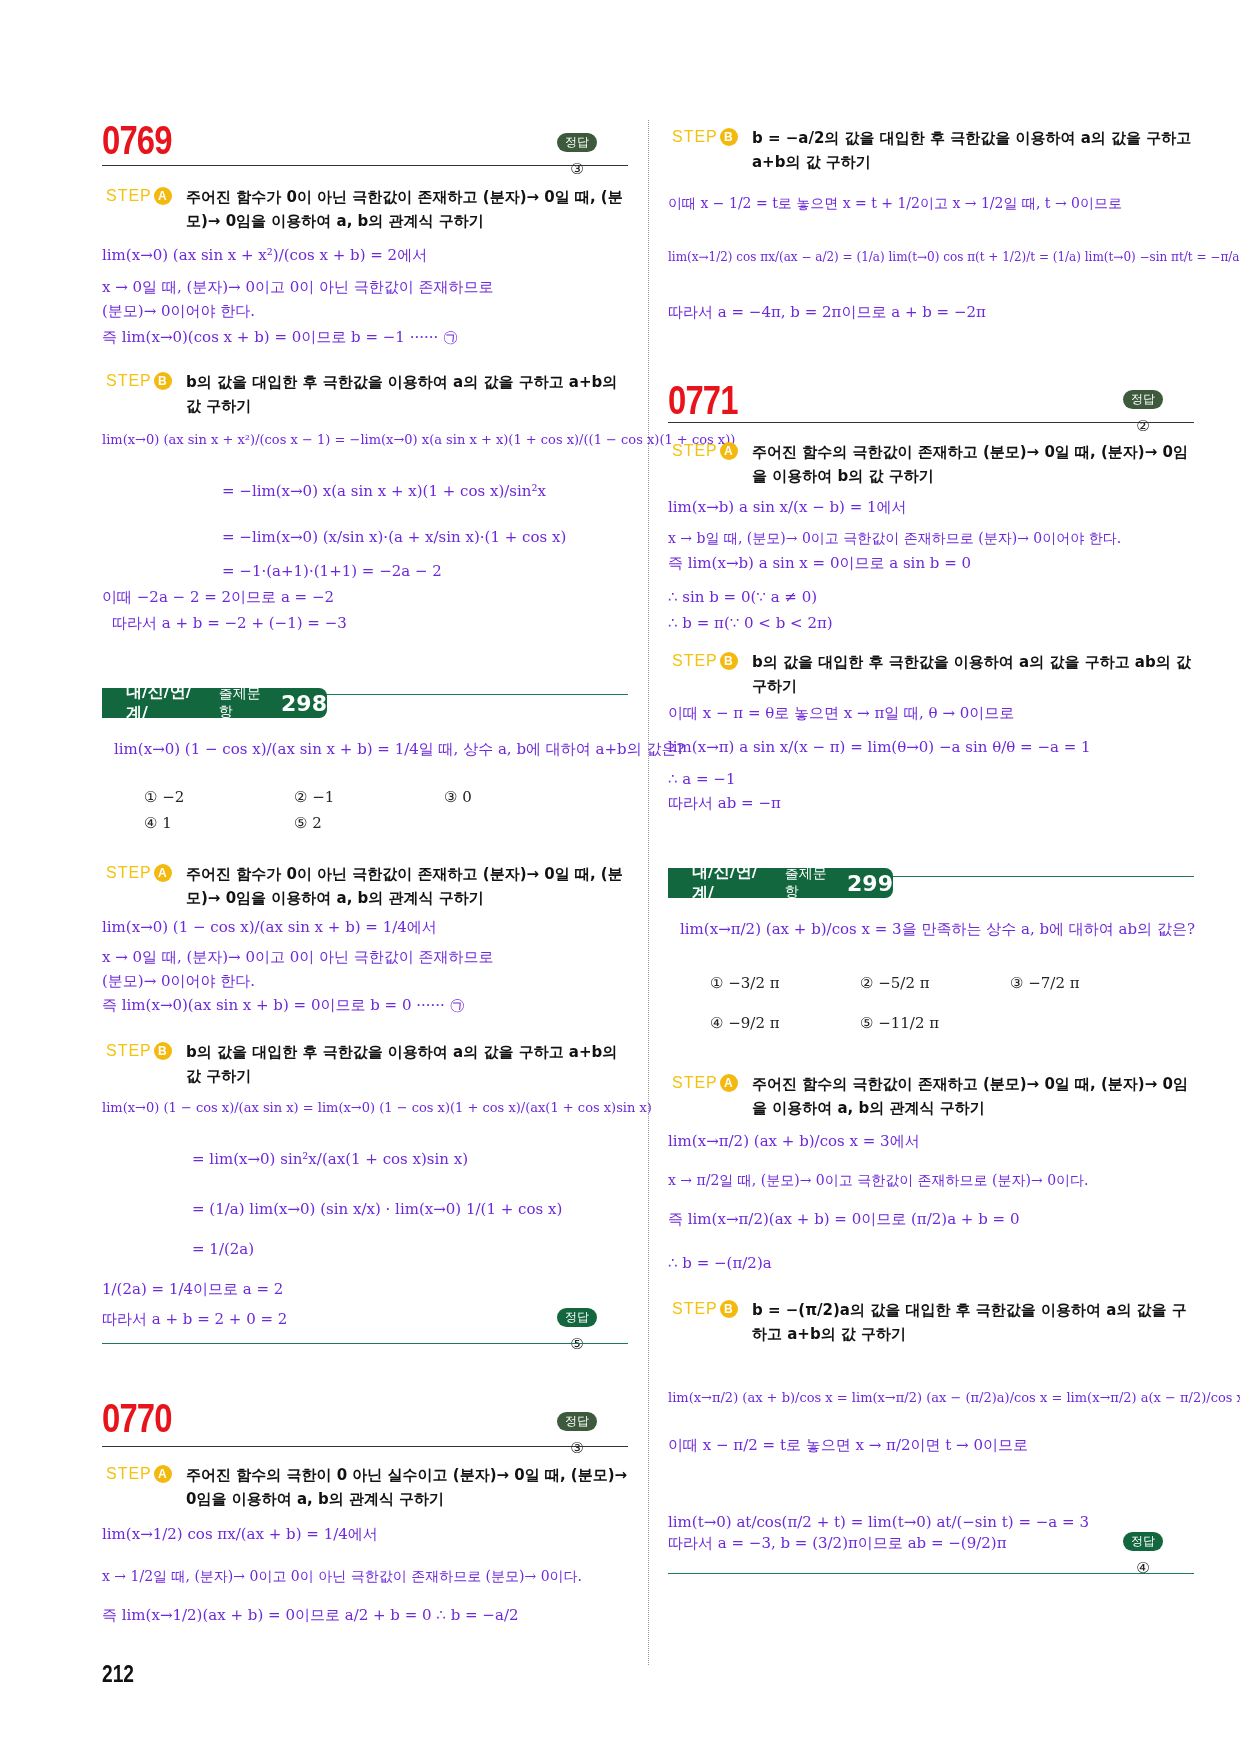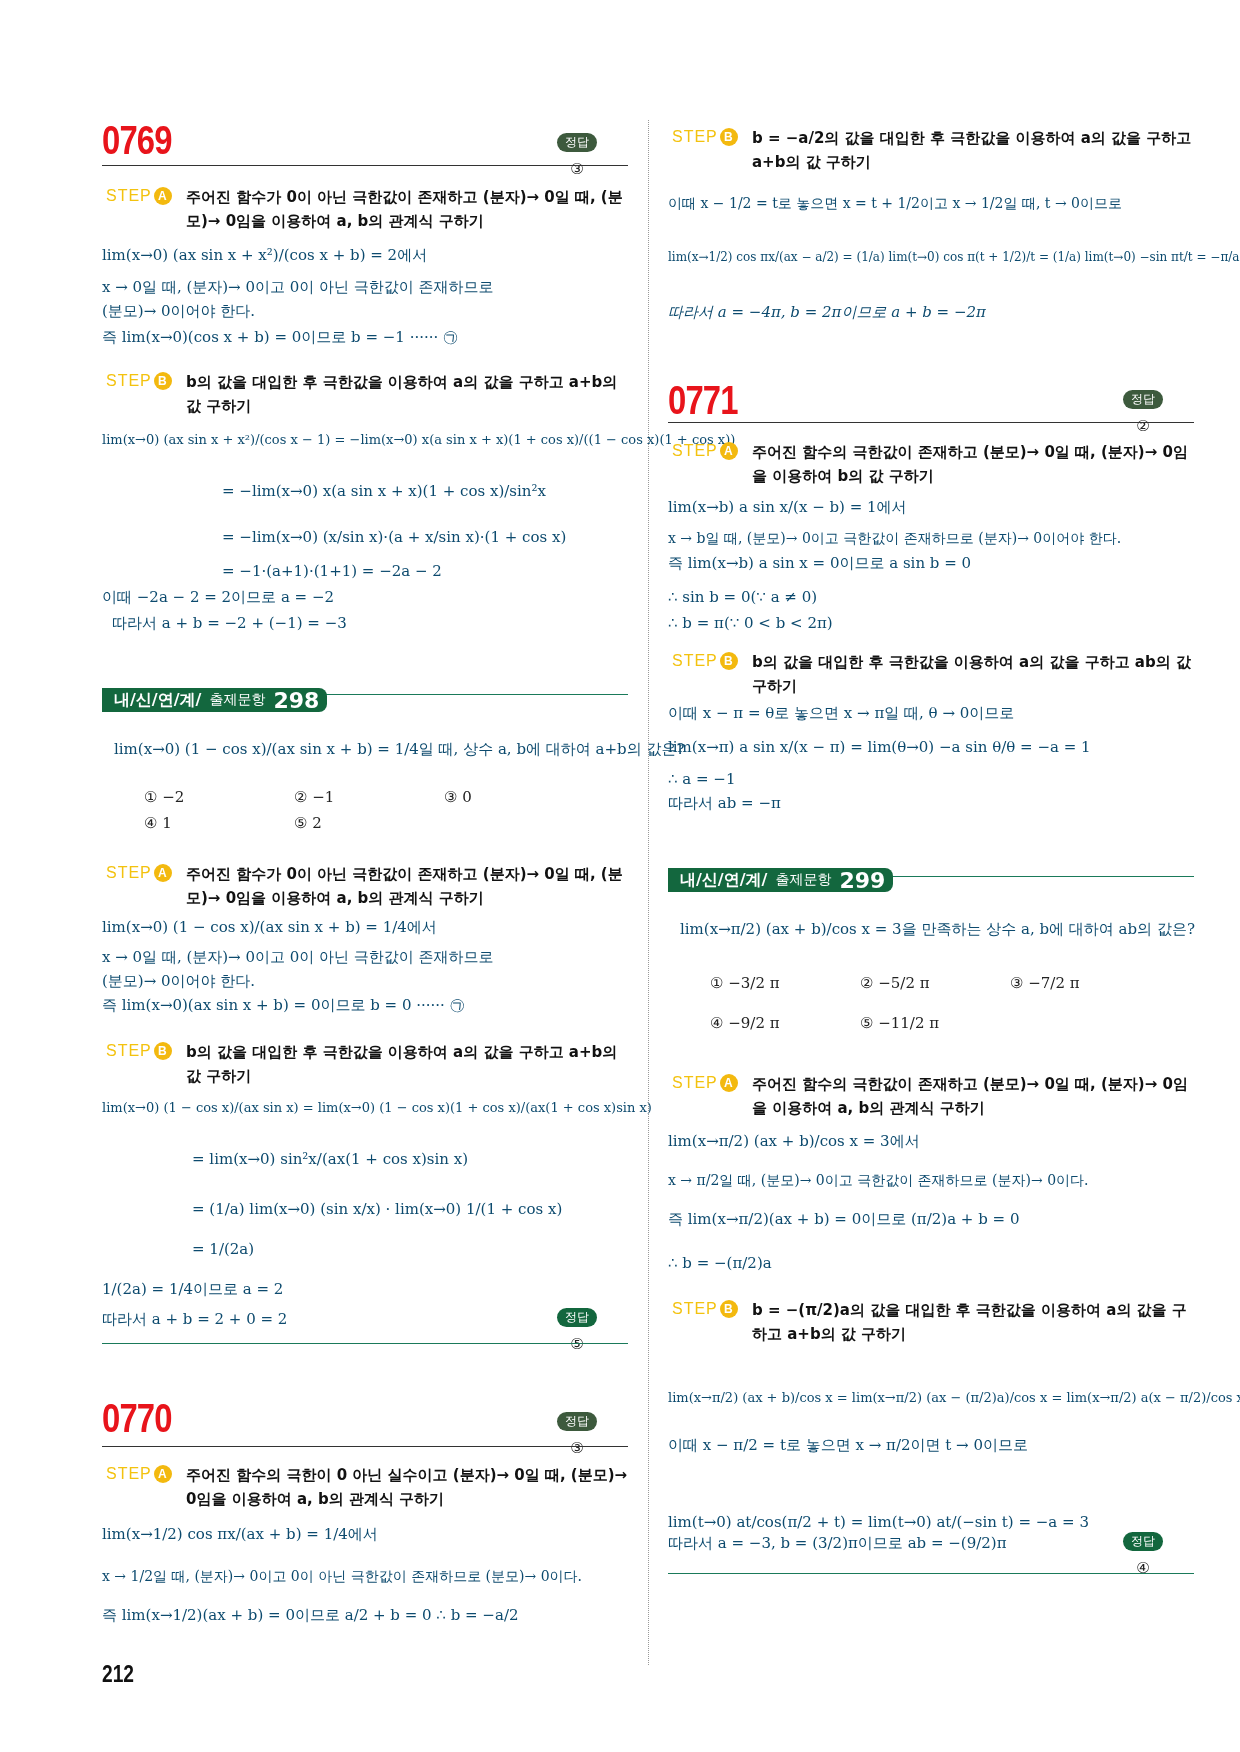--- a/index.html
+++ b/index.html
@@ -14,22 +14,22 @@
     .rule { position: absolute; height: 1px; background: #333; }
     .rule-green { position: absolute; height: 2px; background: #1a7a5a; }
     .answer { position: absolute; display: flex; align-items: center; gap: 8px; flex-direction: column; }
     .badge { background: #3d5a3d; color: #fff; border-radius: 10px; font-size: 12px; padding: 1px 8px; }
     .badge-green { background: #13673e; }
     .ans-val { font-size: 15px; color: #222; }
     .step { position: absolute; display: flex; }
     .step-tag { font-family: "Liberation Sans", sans-serif; color: #f3c20f; font-size: 16px; letter-spacing: 1px; width: 80px; flex-shrink: 0; display: flex; align-items: center; gap: 2px; height: 22px; }
     .step-circle { display: inline-flex; width: 18px; height: 18px; border-radius: 50%; background: #f3b90f; color: #fff; font-size: 12px; font-weight: bold; align-items: center; justify-content: center; }
     .step-title { font-weight: bold; font-size: 15px; line-height: 24px; color: #111; }
-    .line { position: absolute; font-family: "DejaVu Serif", serif; font-size: 15px; white-space: nowrap; color: #0c4a6e; }
-    .naesin { position: absolute; height: 24px; background: #13673e; color: #fff; border-radius: 0 8px 8px 0; display: flex; align-items: center; padding-left: 12px; font-weight: bold; font-size: 16px; gap: 8px; }
+    .line { position: absolute; font-family: "DejaVu Serif", serif; font-size: 15px; white-space: nowrap; color: #6d28d9; }
+    .naesin { position: absolute; height: 30px; background: #13673e; color: #fff; border-radius: 0 8px 8px 0; display: flex; align-items: center; padding-left: 24px; font-weight: bold; font-size: 16px; gap: 8px; }
     .naesin .num { font-size: 22px; }
     .naesin .sub { font-size: 14px; font-weight: normal; }
     .choices { position: absolute; display: grid; grid-template-columns: 150px 150px 150px; row-gap: 8px; font-family: "DejaVu Serif", serif; font-size: 15px; margin-left: 30px; }
     .page-num { position: absolute; left: 102px; top: 1660px; font-family: "Liberation Sans", sans-serif; font-weight: bold; font-size: 24px; transform: scaleX(0.8); transform-origin: left; color: #111; }
   </style>
 </head>
 <body>
 
 <div class="col col-left">
 
@@ -137,21 +137,21 @@
 
   <div class="step" style="top:126px;left:4px;width:522px;">
     <div class="step-tag">
         <span>STEP</span>
         <span class="step-circle">B</span>
       </div>
     <div class="step-title">b = −a/2의 값을 대입한 후 극한값을 이용하여 a의 값을 구하고 a+b의 값 구하기</div>
   </div>
   <div class="line" style="top:195px;left:0;font-size:14px;">이때 x − 1/2 = t로 놓으면 x = t + 1/2이고 x → 1/2일 때, t → 0이므로</div>
   <div class="line" style="top:250px;left:0;font-size:12px;">lim(x→1/2) cos πx/(ax − a/2) = (1/a) lim(t→0) cos π(t + 1/2)/t = (1/a) lim(t→0) −sin πt/t = −π/a = 1/4</div>
-  <div class="line" style="top:303px;left:0;font-style:italic;">따라서 a = −4π, b = 2π이므로 a + b = −2π</div>
+  <div class="line" style="top:303px;left:0;">따라서 a = −4π, b = 2π이므로 a + b = −2π</div>
 
   <div class="abs prob-num" style="top:378px;left:0;">0771</div>
   <div class="answer" style="top:390px;left:455px;">
     <span class="badge">정답</span>
     <span class="ans-val">②</span>
   </div>
   <div class="rule" style="top:422px;left:0;width:526px;"></div>
 
   <div class="step" style="top:440px;left:4px;width:522px;">
     <div class="step-tag">

